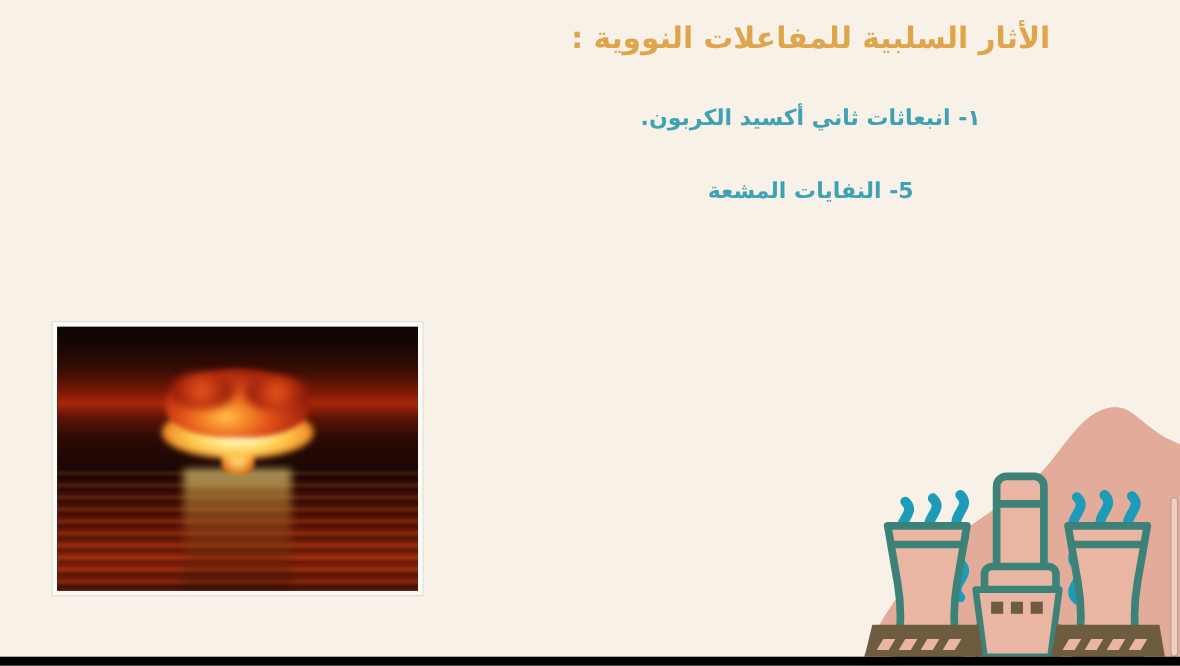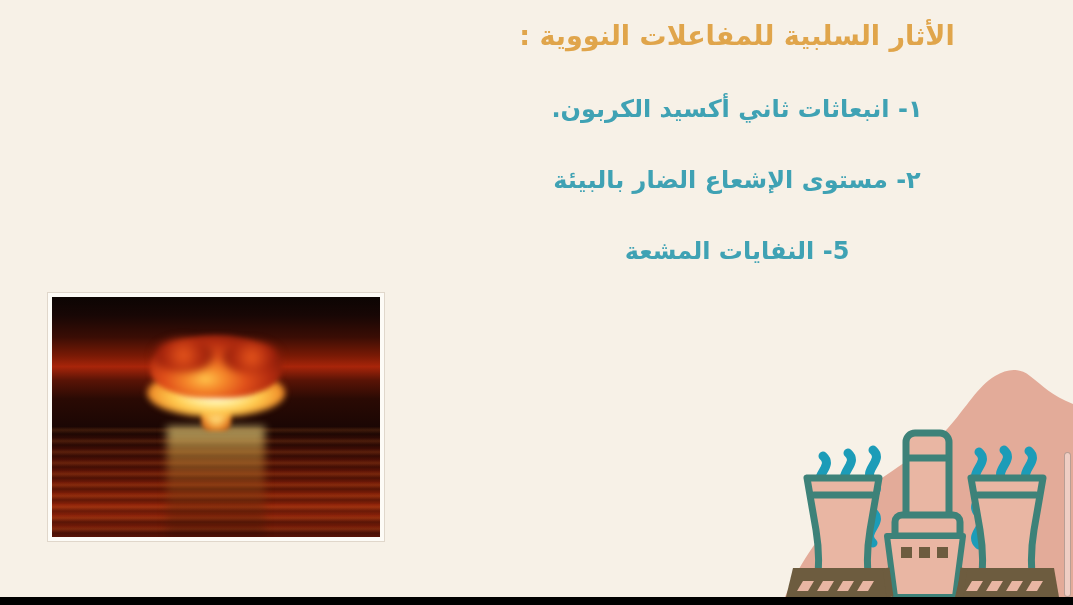--- a/index.html
+++ b/index.html
@@ -48,21 +48,21 @@
   .bullet-list {
     position: absolute;
     top: 95px;
     right: 36px;
     width: 600px;
     direction: rtl;
     text-align: center;
   }
   .bullet-item {
     font-family: "DejaVu Sans", "Liberation Sans", sans-serif;
-    font-size: 24px;
+    font-size: 20px;
     font-weight: 600;
     color: #3fa2b4;
     line-height: 1.2;
     margin-bottom: 42px;
     white-space: nowrap;
   }
 
   
   .photo-frame {
     position: absolute;
@@ -258,21 +258,20 @@
 <body>
 
 <div id="slide-root">
 
   <div class="slide-canvas"></div>
 
   <div class="slide-title">الأثار السلبية للمفاعلات النووية :</div>
 
   <div class="bullet-list">
     <div class="bullet-item">١- انبعاثات ثاني أكسيد الكربون.</div>
-    <div class="bullet-item">٢- مستوى الإشعاع الضار بالبيئة</div>
     <div class="bullet-item">5- النفايات المشعة</div>
   </div>
 
   <div class="photo-frame">
     <div class="photo-inner">
       <div class="photo-sky"></div>
       <div class="photo-water"></div>
       <div class="photo-reflection"></div>
       <div class="mushroom-stem"></div>
       <div class="mushroom-fire"></div>

